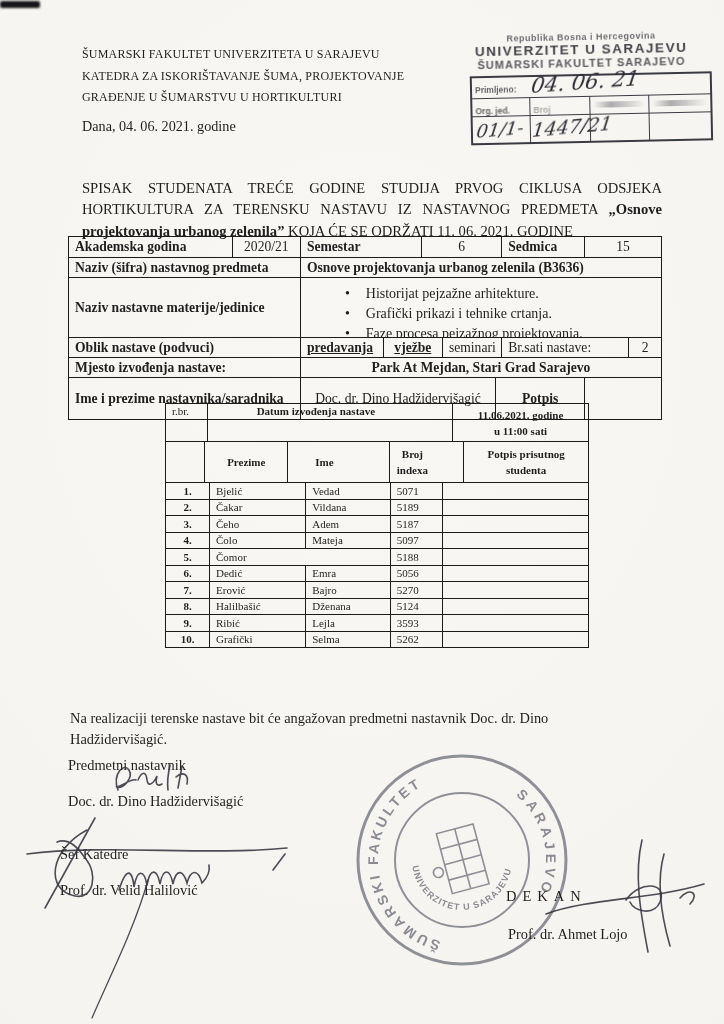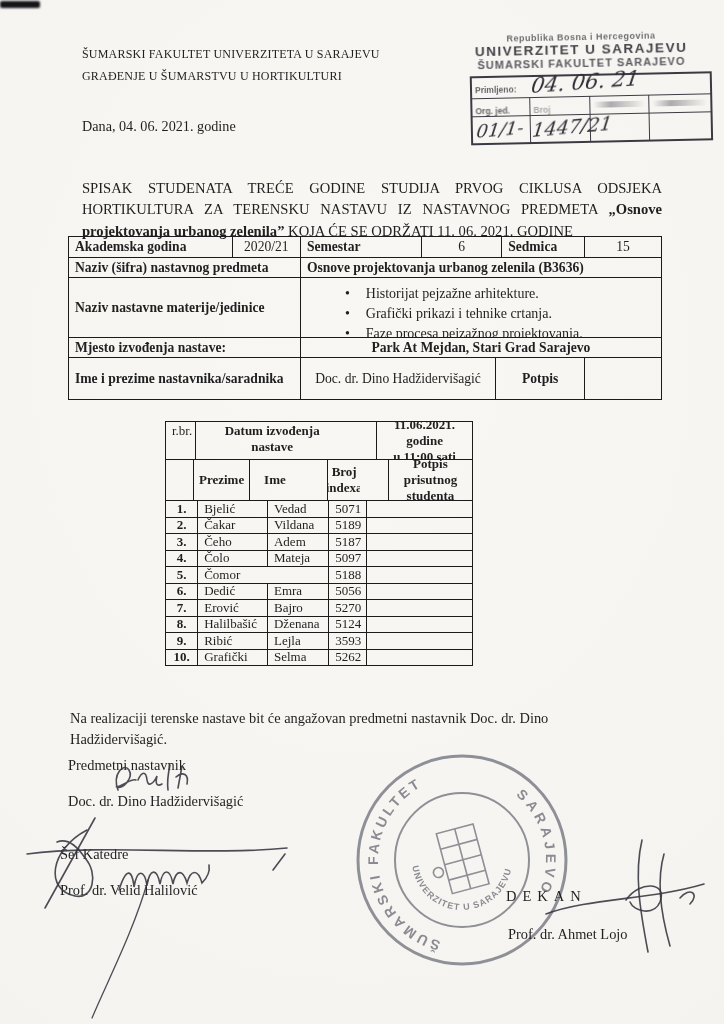--- a/index.html
+++ b/index.html
@@ -42,21 +42,21 @@
   .c:first-child{border-left:none;}
   .bold{font-weight:bold;}
   .ctr{justify-content:center;text-align:center;}
   .u{text-decoration:underline;}
 
   .info-tbl{left:68px;top:236px;width:594px;font-size:13.6px;}
   .bullets{display:block;padding:6px 6px 6px 44px;}
   .bullet-line{display:flex;line-height:20px;font-size:14px;}
   .bullet-line::before{content:"•";margin-right:16px;}
 
-  .stud-tbl{left:165px;top:421px;width:308px;font-size:13px;}
+  .stud-tbl{left:165px;top:403px;width:424px;font-size:11px;}
   .hdr2{flex-direction:column;justify-content:center;line-height:16px;margin-left:28px;}
 
   
   .note{position:absolute;left:70px;top:694px;width:565px;font-size:14.4px;line-height:20.5px;}
   .sig-label{position:absolute;font-size:14.4px;white-space:nowrap;}
   .ink{stroke:#3a3a44;stroke-width:1.6;fill:none;stroke-linecap:round;opacity:.9;}
   .dekan{letter-spacing:6px;font-size:14.5px;}
 
   
   .seal{position:absolute;left:350px;top:748px;width:224px;height:224px;opacity:.78;filter:blur(.35px);}
@@ -65,20 +65,21 @@
   .seal .emb{stroke:#73747e;fill:none;stroke-width:1.6;}
 </style>
 </head>
 <body>
 
 <div class="page">
   <div class="corner-smudge"></div>
 
   <div class="letterhead">
     <div>ŠUMARSKI FAKULTET UNIVERZITETA U SARAJEVU</div>
+    <div>KATEDRA ZA ISKORIŠTAVANJE ŠUMA, PROJEKTOVANJE</div>
     <div>GRAĐENJE U ŠUMARSTVU U HORTIKULTURI</div>
   </div>
   <div class="date-line">Dana, 04. 06. 2021. godine</div>
 
   <div class="rstamp">
     <div class="rs1">Republika Bosna i Hercegovina</div>
     <div class="rs2">UNIVERZITET U SARAJEVU</div>
     <div class="rs3">ŠUMARSKI FAKULTET SARAJEVO</div>
     <div class="rtable">
       <div class="rrow" style="height:20px;">
@@ -125,20 +126,28 @@
       <div class="c bold" style="width:39%;">Naziv (šifra) nastavnog predmeta</div>
       <div class="c bold" style="width:61%;">Osnove projektovanja urbanog zelenila (B3636)</div>
     </div>
     <div class="trow" style="height:60px;">
       <div class="c bold" style="width:39%;">Naziv nastavne materije/jedinice</div>
       <div class="c bullets" style="width:61%;">
         <div class="bullet-line">Historijat pejzažne arhitekture.</div>
         <div class="bullet-line">Grafički prikazi i tehnike crtanja.</div>
         <div class="bullet-line">Faze procesa pejzažnog projektovanja.</div>
       </div>
+    </div>
+    <div class="trow" style="height:20px;">
+      <div class="c bold" style="width:39%;">Oblik nastave (podvuci)</div>
+      <div class="c bold u" style="width:14%;">predavanja</div>
+      <div class="c bold u ctr" style="width:10%;">vježbe</div>
+      <div class="c" style="width:10%;">seminari</div>
+      <div class="c" style="width:21.5%;">Br.sati nastave:</div>
+      <div class="c ctr" style="width:5.5%;">2</div>
     </div>
     <div class="trow" style="height:20px;">
       <div class="c bold" style="width:39%;">Mjesto izvođenja nastave:</div>
       <div class="c bold ctr" style="width:61%;">Park At Mejdan, Stari Grad Sarajevo</div>
     </div>
     <div class="trow" style="height:42px;">
       <div class="c bold" style="width:39%;">Ime i prezime nastavnika/saradnika</div>
       <div class="c ctr" style="width:33%;">Doc. dr. Dino Hadžidervišagić</div>
       <div class="c bold ctr" style="width:15%;">Potpis</div>
       <div class="c" style="width:13%;"></div>

